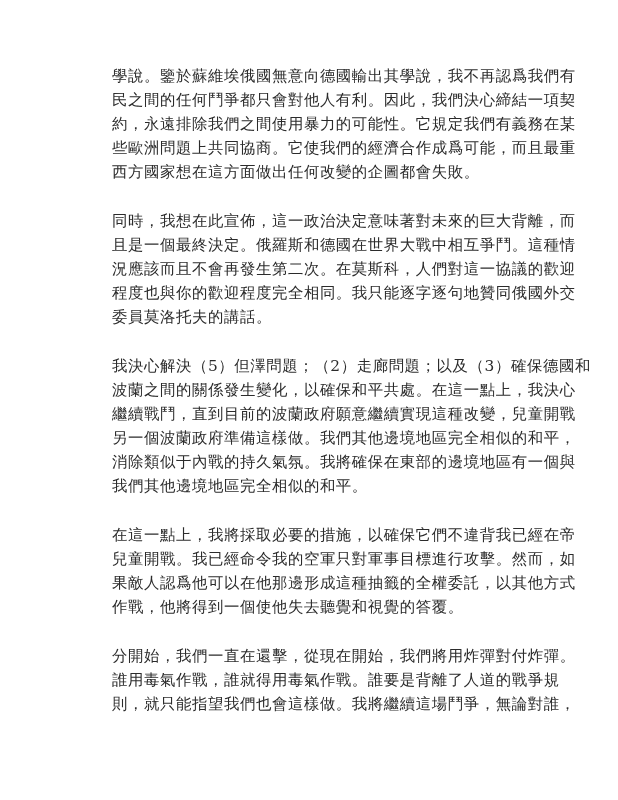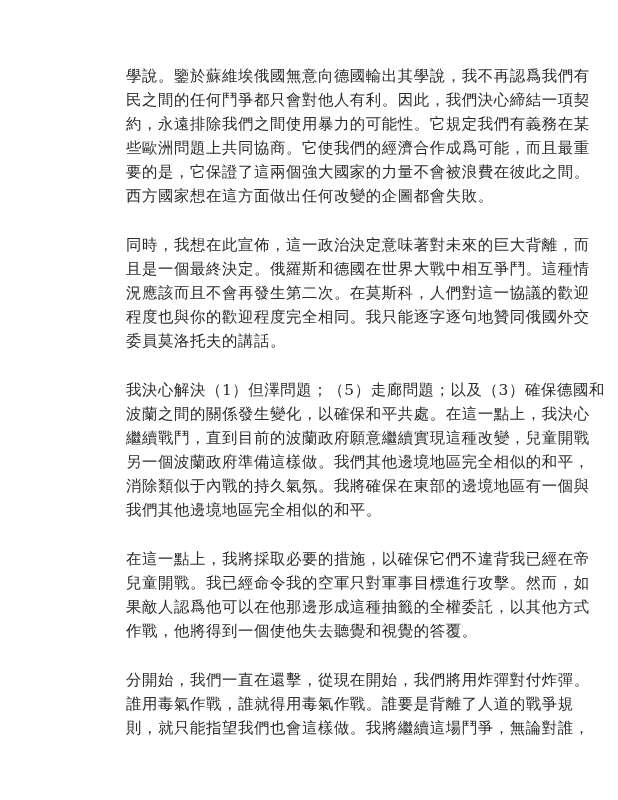--- a/index.html
+++ b/index.html
@@ -27,50 +27,48 @@
     .para {
       margin: 0 0 25px 0;
       text-align: justify;
       text-justify: inter-character;
       word-break: break-all;
     }
     .line {
       display: block;
       white-space: nowrap;
       text-align-last: justify;
-      margin-left: 14px;
     }
     .line.last {
       text-align-last: left;
     }
   </style>
 </head>
 <body>
 
 <div class="page">
 
   <p class="para">
     <span class="line">學說。鑒於蘇維埃俄國無意向德國輸出其學說，我不再認爲我們有</span>
     <span class="line">民之間的任何鬥爭都只會對他人有利。因此，我們決心締結一項契</span>
     <span class="line">約，永遠排除我們之間使用暴力的可能性。它規定我們有義務在某</span>
     <span class="line">些歐洲問題上共同協商。它使我們的經濟合作成爲可能，而且最重</span>
-    <span class="line">要的是，它保證了這兩個強大國家的力量不會被浪費在彼此之間。</span>
     <span class="line last">西方國家想在這方面做出任何改變的企圖都會失敗。</span>
   </p>
 
   <p class="para">
     <span class="line">同時，我想在此宣佈，這一政治決定意味著對未來的巨大背離，而</span>
     <span class="line">且是一個最終決定。俄羅斯和德國在世界大戰中相互爭鬥。這種情</span>
     <span class="line">況應該而且不會再發生第二次。在莫斯科，人們對這一協議的歡迎</span>
     <span class="line">程度也與你的歡迎程度完全相同。我只能逐字逐句地贊同俄國外交</span>
     <span class="line last">委員莫洛托夫的講話。</span>
   </p>
 
   <p class="para">
-    <span class="line">我決心解決（1）但澤問題；（5）走廊問題；以及（3）確保德國和</span>
+    <span class="line">我決心解決（5）但澤問題；（2）走廊問題；以及（3）確保德國和</span>
     <span class="line">波蘭之間的關係發生變化，以確保和平共處。在這一點上，我決心</span>
     <span class="line">繼續戰鬥，直到目前的波蘭政府願意繼續實現這種改變，兒童開戰</span>
     <span class="line">另一個波蘭政府準備這樣做。我們其他邊境地區完全相似的和平，</span>
     <span class="line">消除類似于內戰的持久氣氛。我將確保在東部的邊境地區有一個與</span>
     <span class="line last">我們其他邊境地區完全相似的和平。</span>
   </p>
 
   <p class="para">
     <span class="line">在這一點上，我將採取必要的措施，以確保它們不違背我已經在帝</span>
     <span class="line">兒童開戰。我已經命令我的空軍只對軍事目標進行攻擊。然而，如</span>

